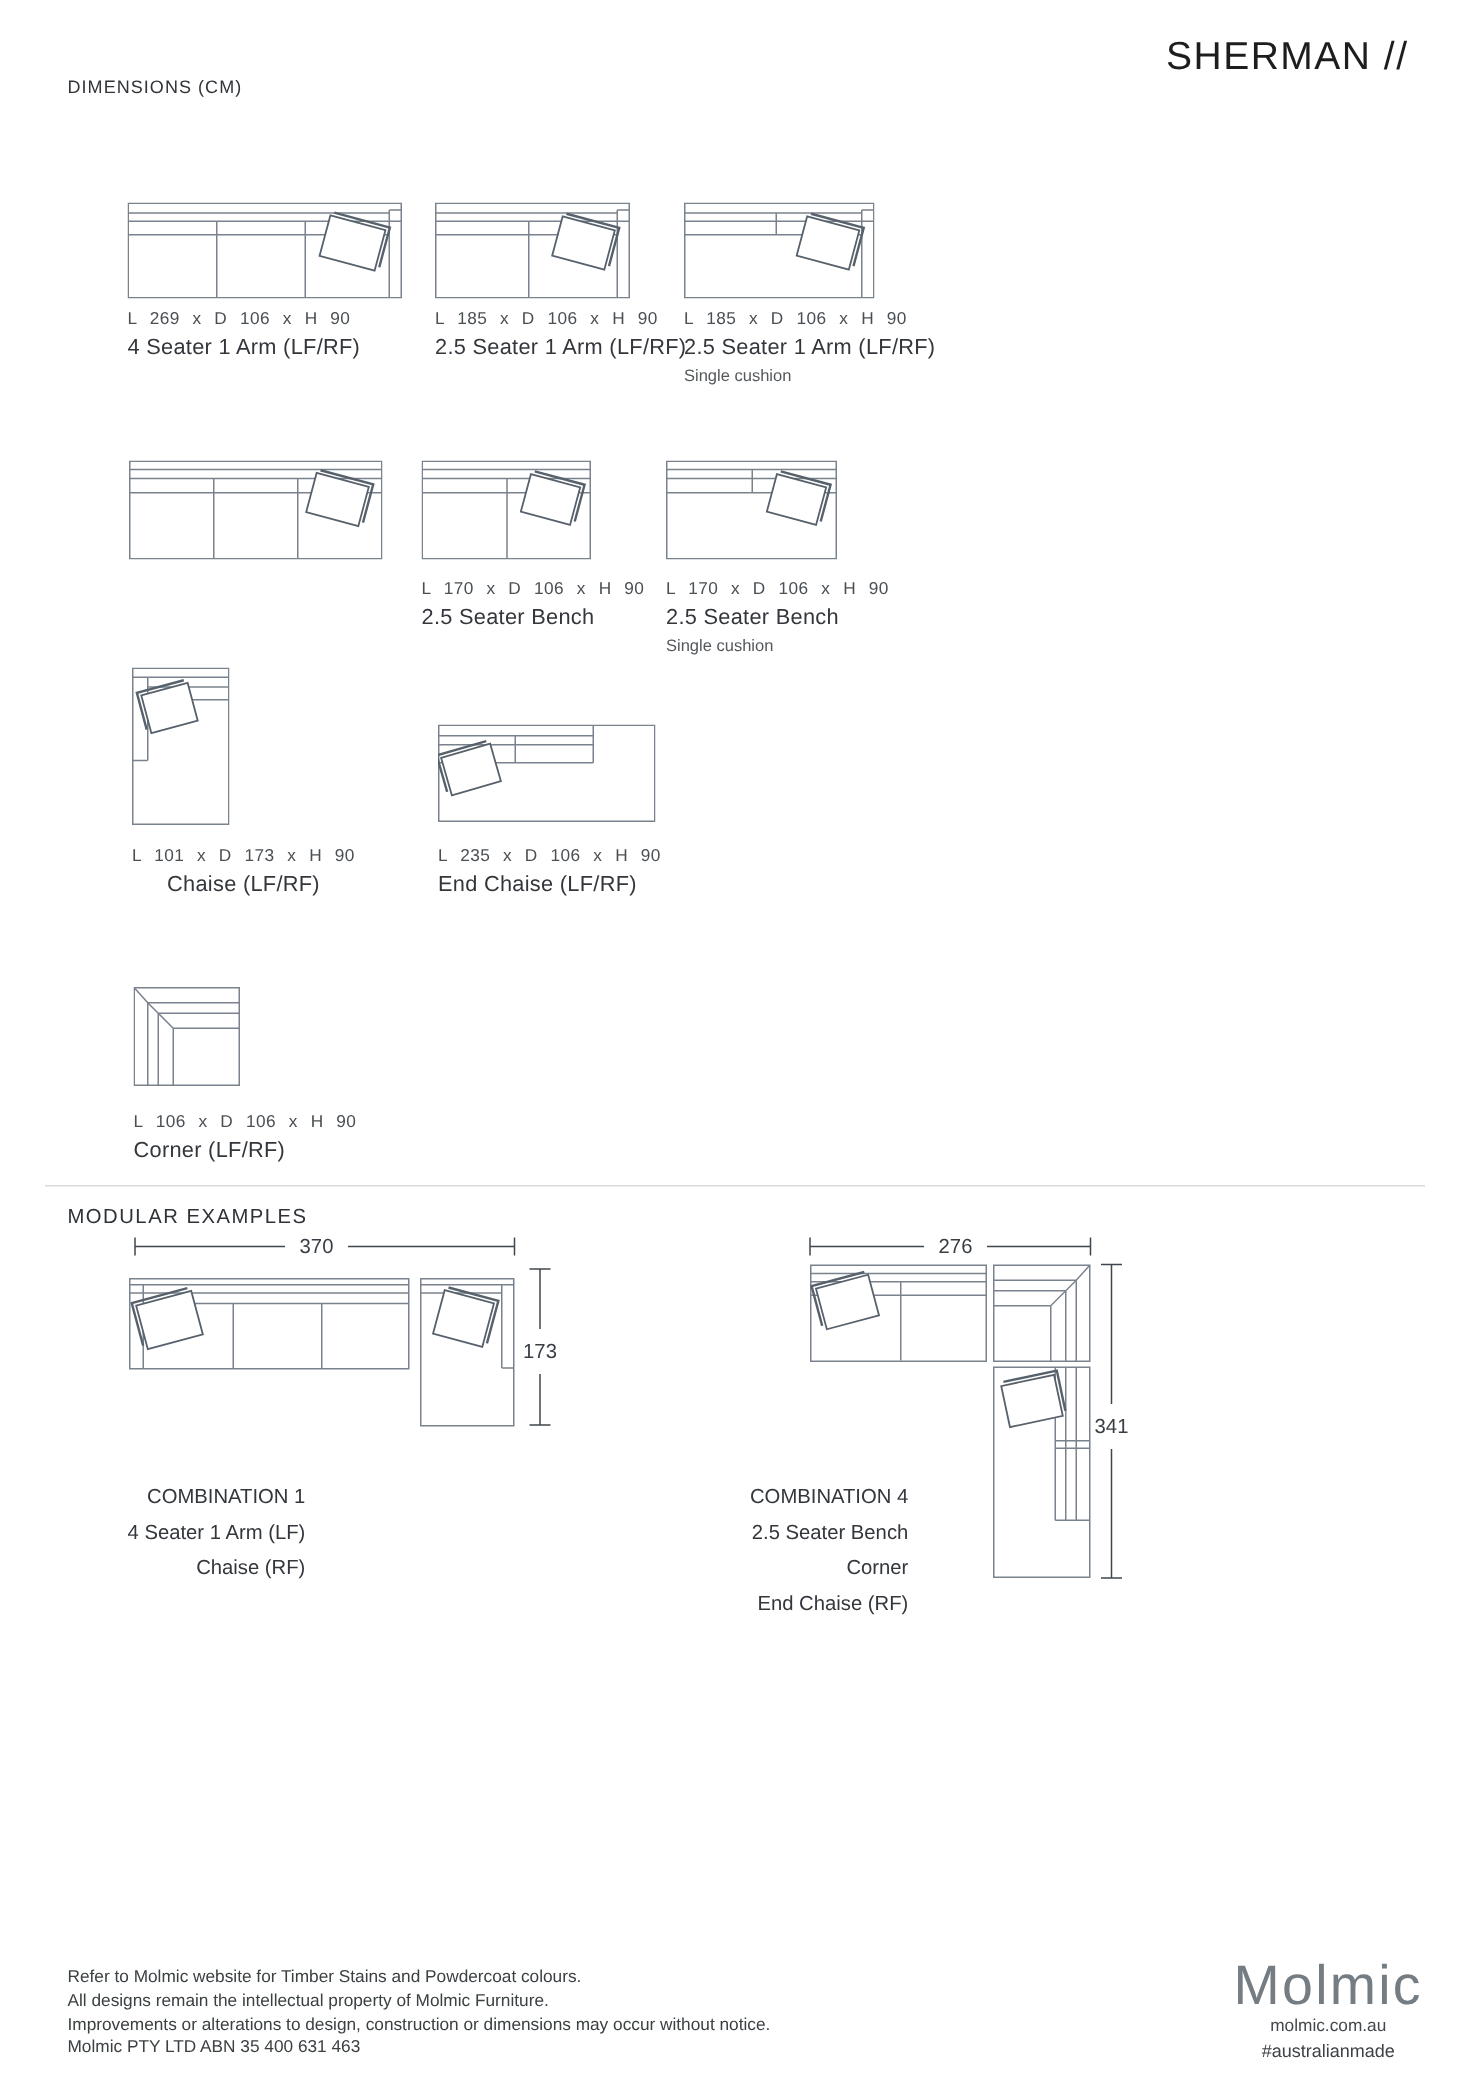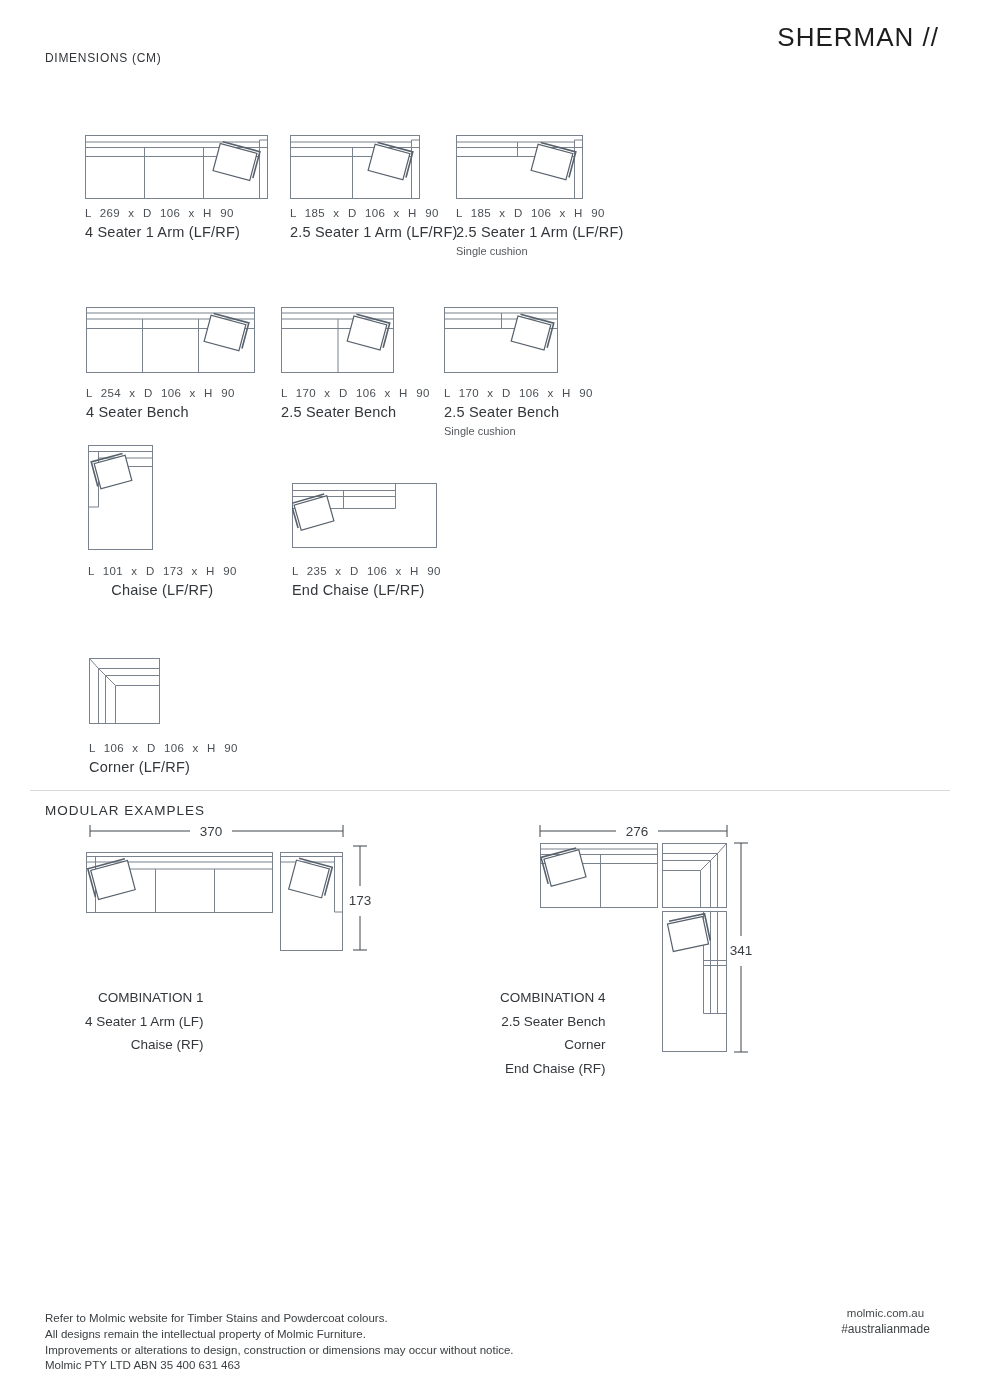--- a/index.html
+++ b/index.html
@@ -118,24 +118,20 @@
         <line x1="0.5" y1="12" x2="168.5" y2="12"></line>
         <line x1="0.5" y1="21.5" x2="168.5" y2="21.5"></line>
         <line x1="56.5" y1="12" x2="56.5" y2="65"></line>
         <line x1="112.5" y1="12" x2="112.5" y2="65"></line>
       </g>
       <g transform="translate(139,26) rotate(15)">
         <rect class="pillow-rect" x="-18" y="-13.5" width="36" height="27"></rect>
         <path class="pillow-edge" d="M -16 -15.9 L 20.4 -15.9 L 20.4 10.5"></path>
       </g>
     </svg>
-    <div style="margin-top:14px;">
-      <div class="dims">L 254 x D 106 x H 90</div>
-      <div class="name">4 Seater Bench</div>
-    </div>
   </div>
 
   <div class="module" style="left:281px; top:307px;">
     <svg class="diag" width="113" height="66" viewBox="0 0 113 66">
       <g class="frame">
         <rect x="0.5" y="0.5" width="112" height="65"></rect>
         <line x1="0.5" y1="6" x2="112.5" y2="6"></line>
         <line x1="0.5" y1="12" x2="112.5" y2="12"></line>
         <line x1="0.5" y1="21.5" x2="112.5" y2="21.5"></line>
         <line x1="57" y1="12" x2="57" y2="65"></line>
@@ -357,17 +353,18 @@
   </div>
 
   <div class="abs footer-notes">
     <div>Refer to Molmic website for Timber Stains and Powdercoat colours.</div>
     <div>All designs remain the intellectual property of Molmic Furniture.</div>
     <div>Improvements or alterations to design, construction or dimensions may occur without notice.</div>
     <div>Molmic PTY LTD ABN 35 400 631 463</div>
   </div>
 
   <div class="abs brand">
+    <div class="brand-logo">Molmic</div>
     <div class="brand-site">molmic.com.au</div>
     <div class="brand-tag">#australianmade</div>
   </div>
 
 </div>
 
 </body></html>

